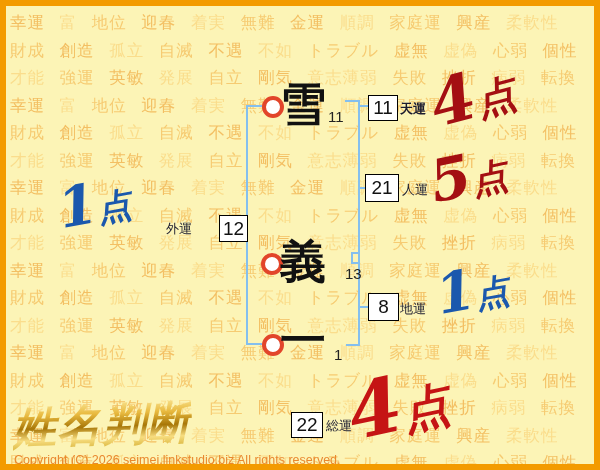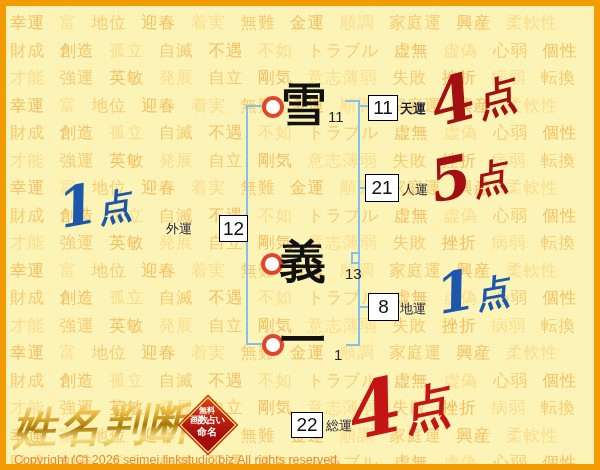--- a/index.html
+++ b/index.html
@@ -104,24 +104,16 @@
   <div class="fortune-label" style="left:320px;top:413px;">総運</div>
 
   <div class="score score-heaven"><span>4</span><span class="unit">点</span></div>
   <div class="score score-person"><span>5</span><span class="unit">点</span></div>
   <div class="score score-outer"><span>1</span><span class="unit">点</span></div>
   <div class="score score-earth"><span>1</span><span class="unit">点</span></div>
   <div class="score score-total"><span>4</span><span class="unit">点</span></div>
 
   <div class="site-logo">姓名判断</div>
 
-  <div class="seal">
-    <div class="diamond"></div>
-    <div class="seal-text">
-      <div class="l1">無料</div>
-      <div class="l2">画数占い</div>
-      <div class="l3">命名</div>
-    </div>
-  </div>
 
   <div class="copyright">Copyright (C) 2026 seimei.linkstudio.biz All rights reserved.</div>
 
 </div>
 
 </body></html>

